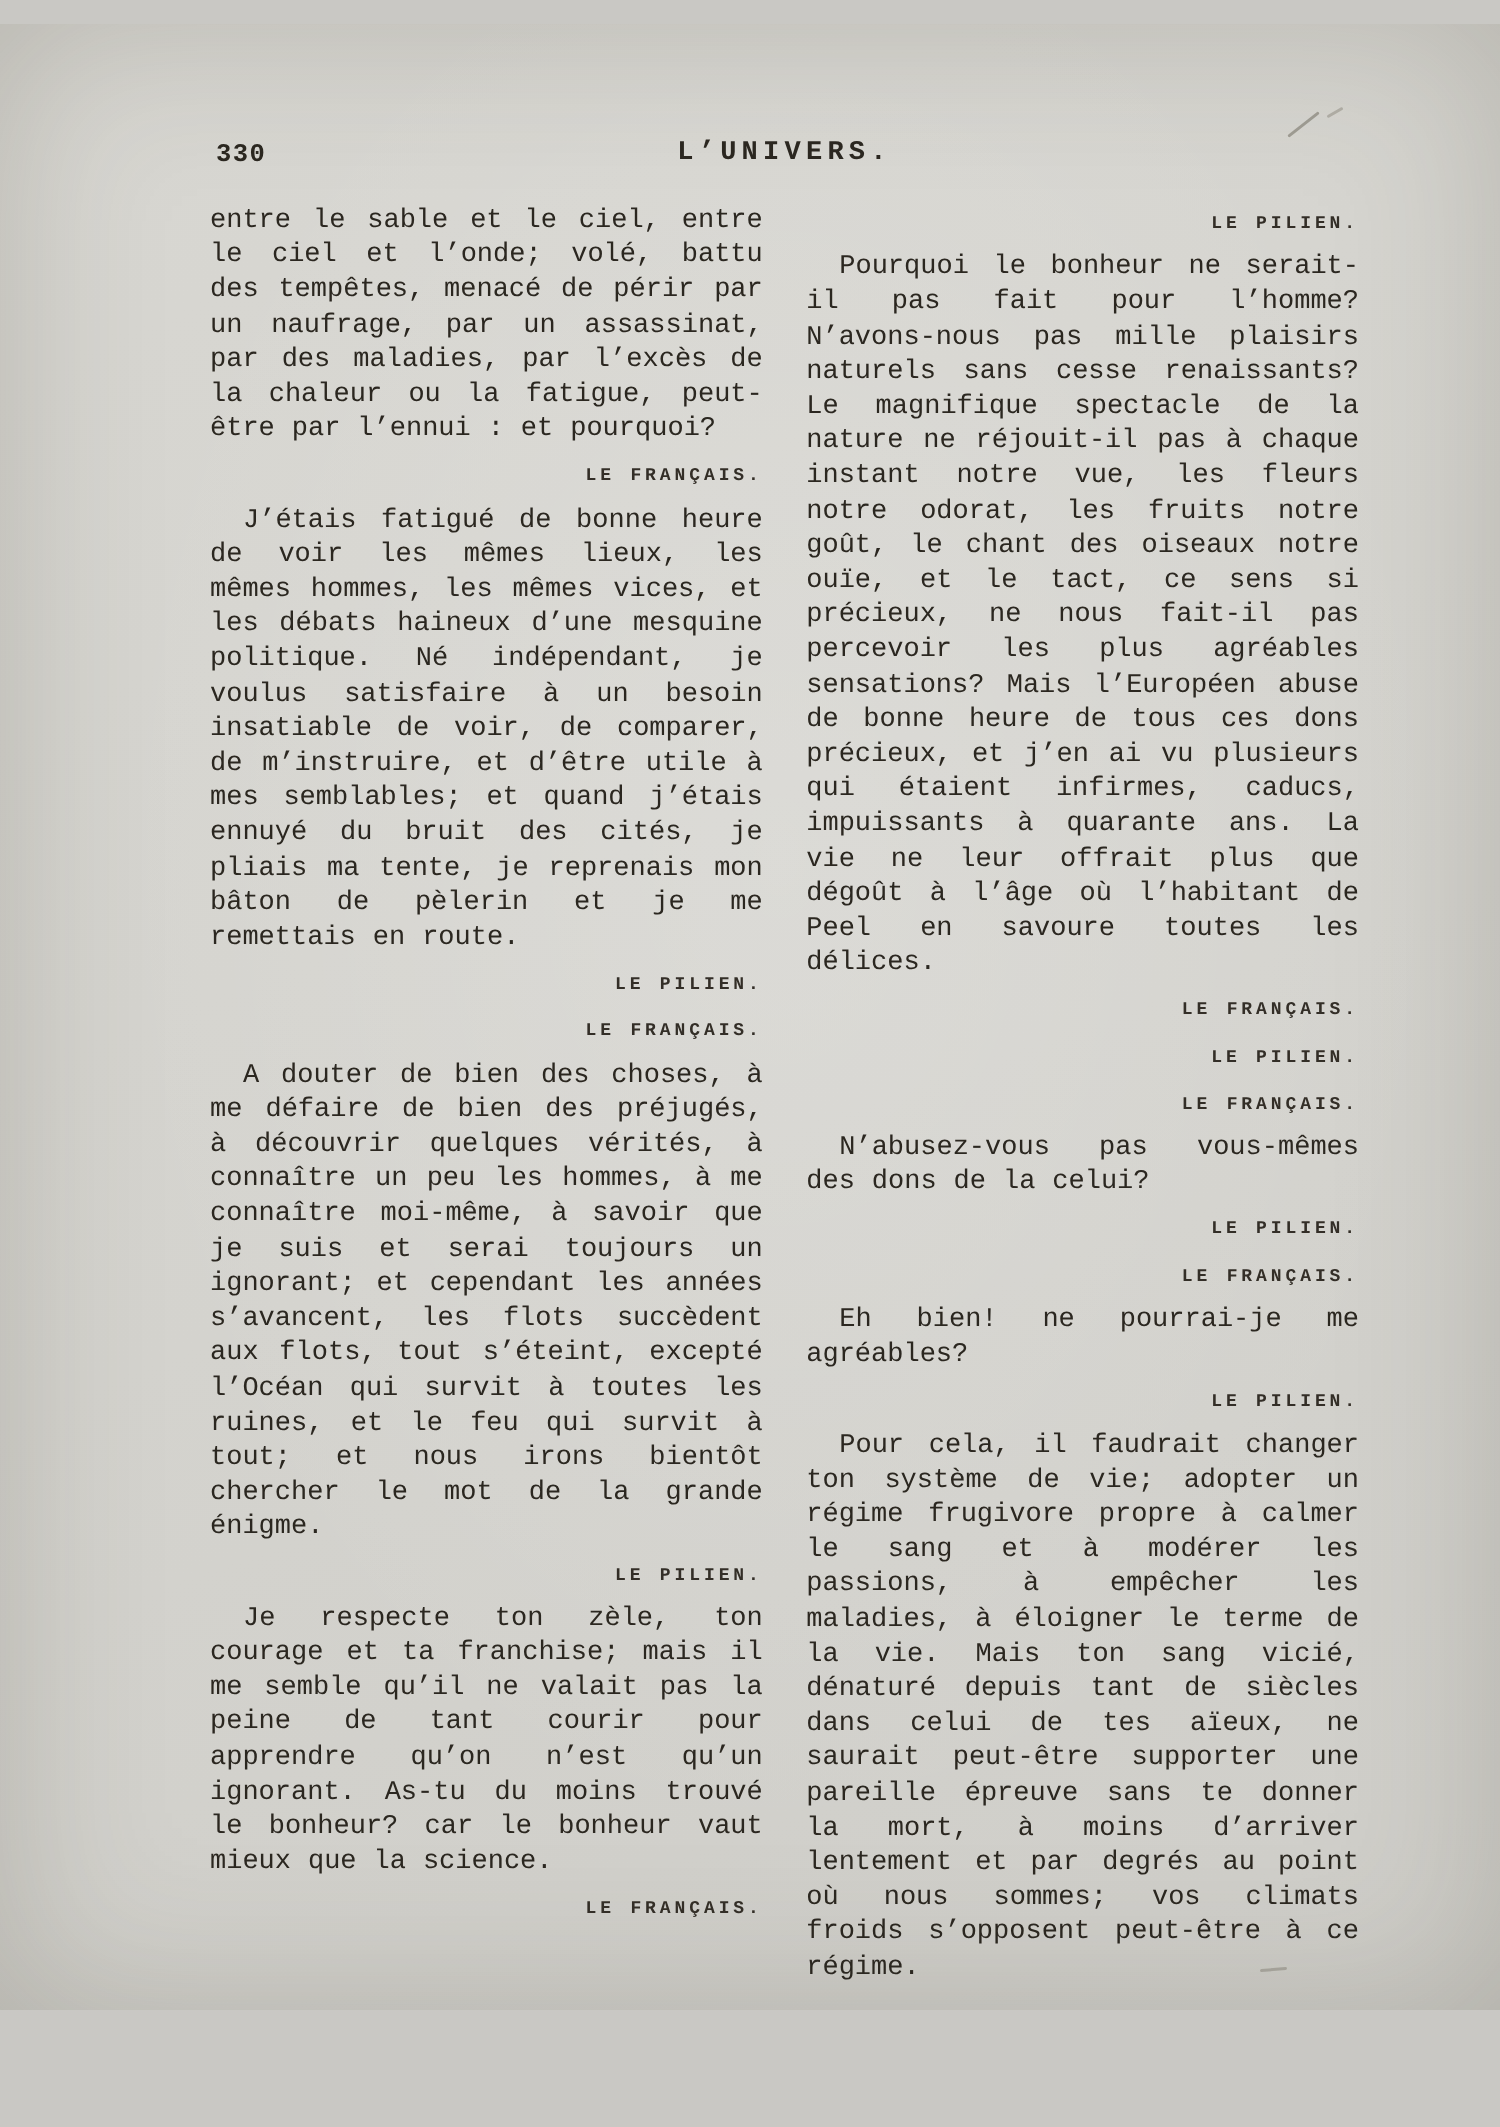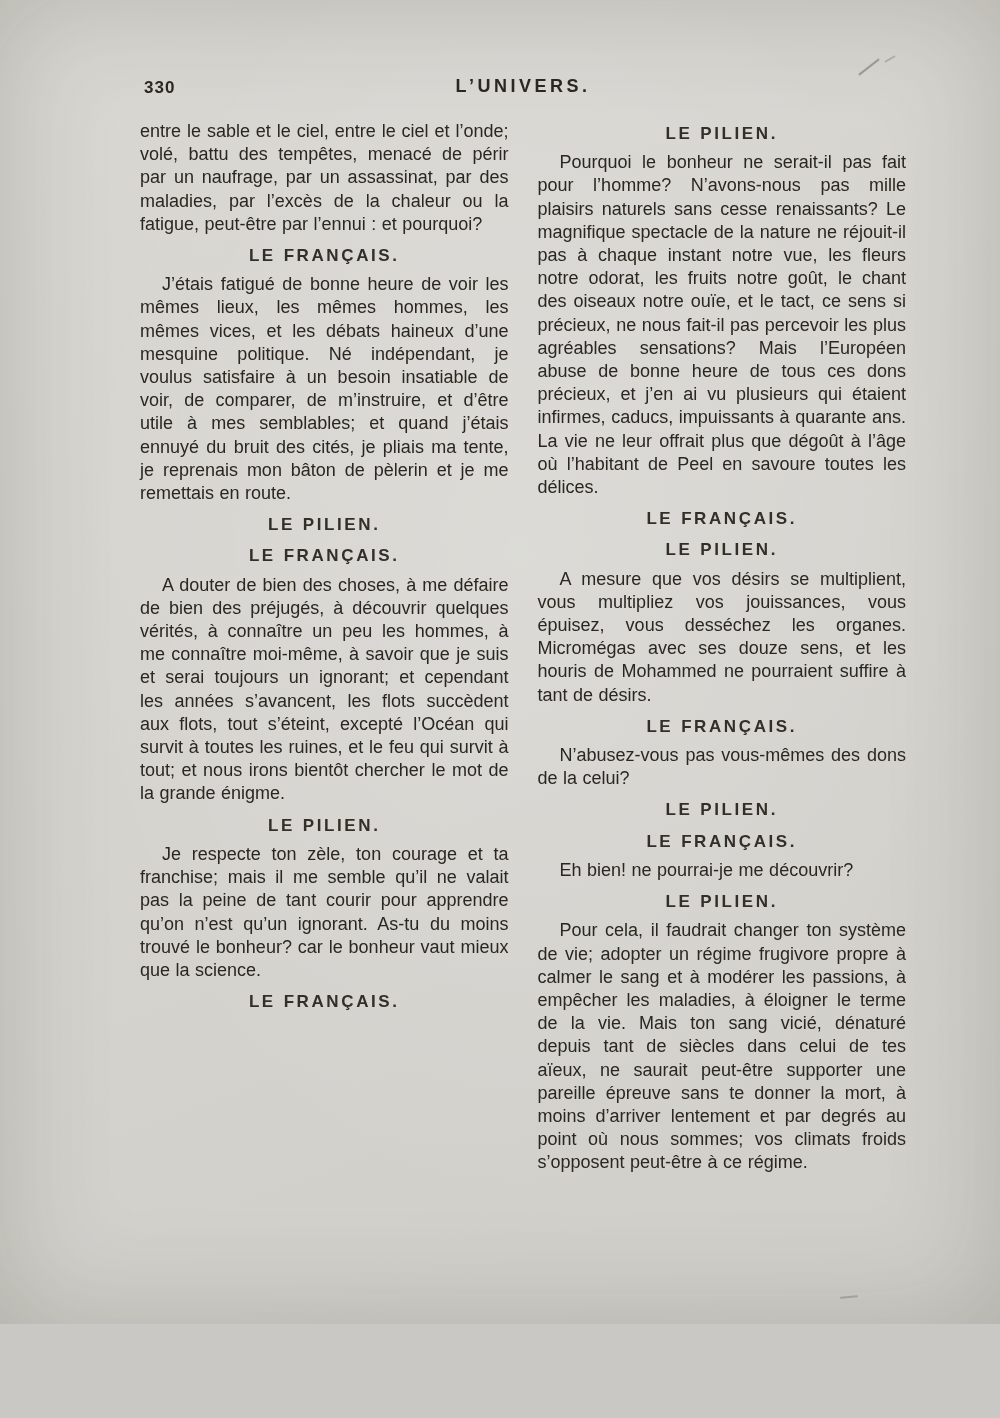--- a/index.html
+++ b/index.html
@@ -4,28 +4,28 @@
 <style>
   html, body {
     margin: 0;
     padding: 0;
     background: #c9c8c4;
   }
   .page {
     position: relative;
     width: 1000px;
     height: 1324px;
-    margin: 0 auto;
+    margin: 16px auto;
     overflow: hidden;
     background:
       radial-gradient(ellipse at 52% 42%, rgba(255,255,255,0.16), rgba(255,255,255,0) 62%),
       linear-gradient(160deg, #d8d7d2 0%, #d4d3ce 55%, #cfcec9 100%);
     box-shadow: inset 0 0 110px rgba(70,64,52,0.22);
     color: #2b2720;
-    font-family: Liberation Sans, sans-serif;
+    font-family: Liberation Mono, monospace;
   }
   .content {
     position: absolute;
     left: 140px;
     top: 72px;
     width: 766px;
   }
   .running-head {
     position: relative;
     height: 34px;
@@ -62,23 +62,23 @@
   }
   .para {
     margin: 0;
     text-indent: 22px;
   }
   .para.no-indent {
     text-indent: 0;
   }
   .speaker {
     margin: 8px 0 6px;
-    text-align: center;
+    text-align: right;
     text-indent: 0;
-    font-size: 17px;
+    font-size: 12px;
     font-weight: 700;
     letter-spacing: 2.6px;
     color: #332e27;
   }
   .ink-mark {
     position: absolute;
     background: rgba(92,86,74,0.45);
     border-radius: 2px;
   }
   .mark-top-a {
@@ -133,25 +133,24 @@
         <p class="speaker">LE PILIEN.</p>
         <p class="para">Je respecte ton zèle, ton courage et ta franchise; mais il me semble qu’il ne valait pas la peine de tant courir pour apprendre qu’on n’est qu’un ignorant. As-tu du moins trouvé le bonheur? car le bonheur vaut mieux que la science.</p>
         <p class="speaker">LE FRANÇAIS.</p>
       </div>
 
       <div class="col">
         <p class="speaker" style="margin-top:2px">LE PILIEN.</p>
         <p class="para">Pourquoi le bonheur ne serait-il pas fait pour l’homme? N’avons-nous pas mille plaisirs naturels sans cesse renaissants? Le magnifique spectacle de la nature ne réjouit-il pas à chaque instant notre vue, les fleurs notre odorat, les fruits notre goût, le chant des oiseaux notre ouïe, et le tact, ce sens si précieux, ne nous fait-il pas percevoir les plus agréables sensations? Mais l’Européen abuse de bonne heure de tous ces dons précieux, et j’en ai vu plusieurs qui étaient infirmes, caducs, impuissants à quarante ans. La vie ne leur offrait plus que dégoût à l’âge où l’habitant de Peel en savoure toutes les délices.</p>
         <p class="speaker">LE FRANÇAIS.</p>
         <p class="speaker">LE PILIEN.</p>
-        <p class="para">A mesure que vos désirs se multiplient, vous multipliez vos jouissances, vous épuisez, vous desséchez les organes. Micromégas avec ses douze sens, et les houris de Mohammed ne pourraient suffire à tant de désirs.</p>
         <p class="speaker">LE FRANÇAIS.</p>
         <p class="para">N’abusez-vous pas vous-mêmes des dons de la celui?</p>
         <p class="speaker">LE PILIEN.</p>
         <p class="speaker">LE FRANÇAIS.</p>
-        <p class="para">Eh bien! ne pourrai-je me découvrir?</p>
+        <p class="para">Eh bien! ne pourrai-je me agréables?</p>
         <p class="speaker">LE PILIEN.</p>
         <p class="para">Pour cela, il faudrait changer ton système de vie; adopter un régime frugivore propre à calmer le sang et à modérer les passions, à empêcher les maladies, à éloigner le terme de la vie. Mais ton sang vicié, dénaturé depuis tant de siècles dans celui de tes aïeux, ne saurait peut-être supporter une pareille épreuve sans te donner la mort, à moins d’arriver lentement et par degrés au point où nous sommes; vos climats froids s’opposent peut-être à ce régime.</p>
       </div>
 
     </div>
   </div>
 </div>
 
 </body></html>

